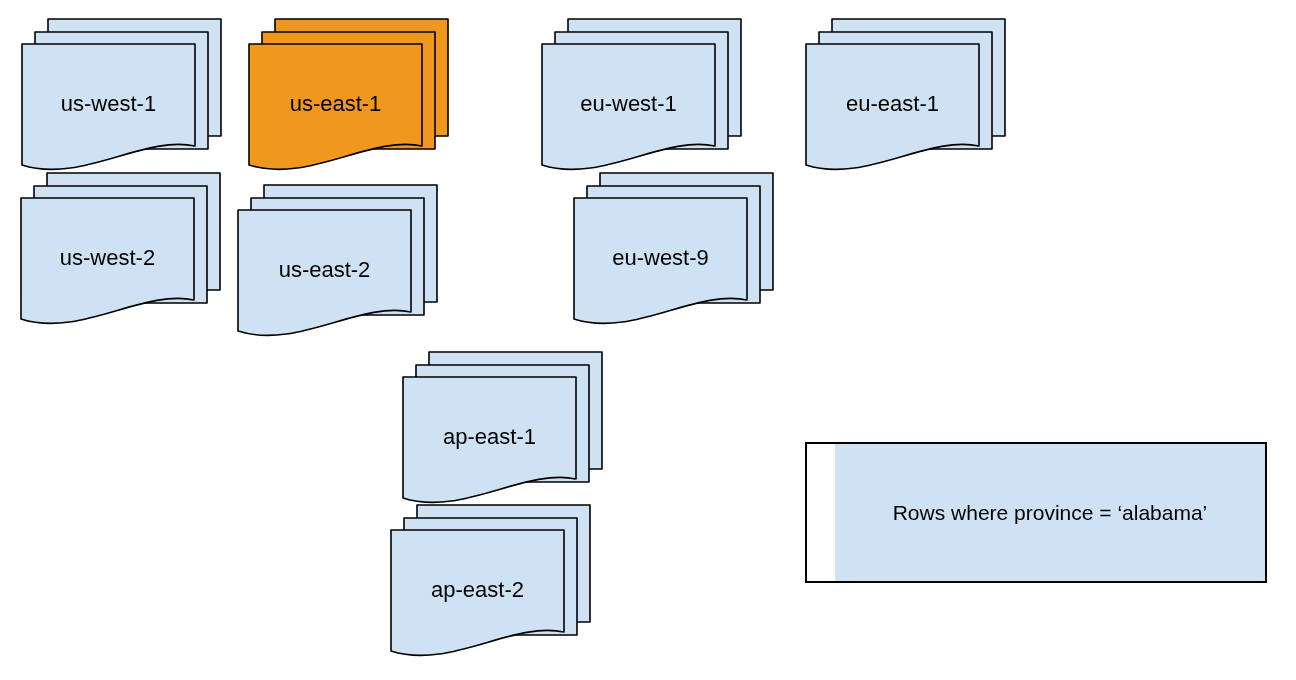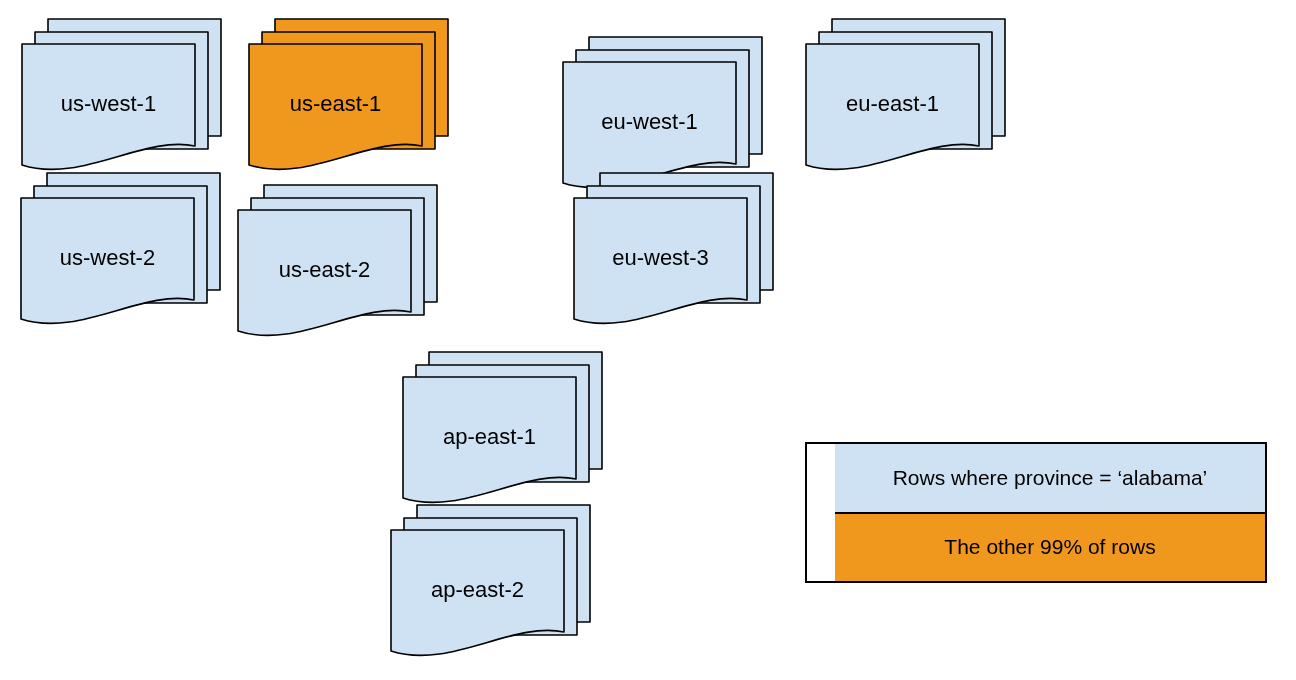--- a/index.html
+++ b/index.html
@@ -51,21 +51,21 @@
     align-items: center;
     justify-content: center;
     font-size: 22px;
     color: #000;
     pointer-events: none;
   }
 
   
   .s-us-west-1 { left: 21px;  top: 18px; }
   .s-us-east-1 { left: 248px; top: 18px; }
-  .s-eu-west-1 { left: 562px; top: 18px; margin-top: 18px; }
+  .s-eu-west-1 { left: 541px; top: 18px; }
   .s-eu-east-1 { left: 805px; top: 18px; }
   .s-us-west-2 { left: 20px;  top: 172px; }
   .s-us-east-2 { left: 237px; top: 184px; }
   .s-eu-west-2 { left: 573px; top: 172px; }
   .s-eu-east-2 { left: 793px; top: 172px; }
   .s-ap-east-1 { left: 402px; top: 351px; padding-left: 46px; }
   .s-ap-east-2 { left: 390px; top: 504px; }
 
   
   .legend {
@@ -176,21 +176,21 @@
   <div class="stack s-eu-west-2 c-blue">
     <svg class="sheet back" width="175" height="120" viewBox="0 0 175 120">
         <rect class="shape" x="1" y="1" width="173" height="117"></rect>
       </svg>
     <svg class="sheet mid" width="175" height="120" viewBox="0 0 175 120">
         <rect class="shape" x="1" y="1" width="173" height="117"></rect>
       </svg>
     <svg class="sheet front" width="175" height="134" viewBox="0 0 175 134">
         <path class="shape" d="M 1 1 L 174 1 L 174 103 C 122 92 60 141 1 122 Z"></path>
       </svg>
-    <div class="stack-label">eu-west-3</div>
+    <div class="stack-label">eu-west-9</div>
   </div>
 
 
   <div class="stack s-ap-east-1 c-blue">
     <svg class="sheet back" width="175" height="120" viewBox="0 0 175 120">
         <rect class="shape" x="1" y="1" width="173" height="117"></rect>
       </svg>
     <svg class="sheet mid" width="175" height="120" viewBox="0 0 175 120">
         <rect class="shape" x="1" y="1" width="173" height="117"></rect>
       </svg>
@@ -210,18 +210,15 @@
     <svg class="sheet front" width="175" height="134" viewBox="0 0 175 134">
         <path class="shape" d="M 1 1 L 174 1 L 174 103 C 122 92 60 141 1 122 Z"></path>
       </svg>
     <div class="stack-label">ap-east-2</div>
   </div>
 
   <div class="legend">
     <div class="legend-row l-blue">
       <span>Rows where province = ‘alabama’</span>
     </div>
-    <div class="legend-row l-orange">
-      <span>The other 99% of rows</span>
-    </div>
   </div>
 
 </div>
 
 </body></html>

